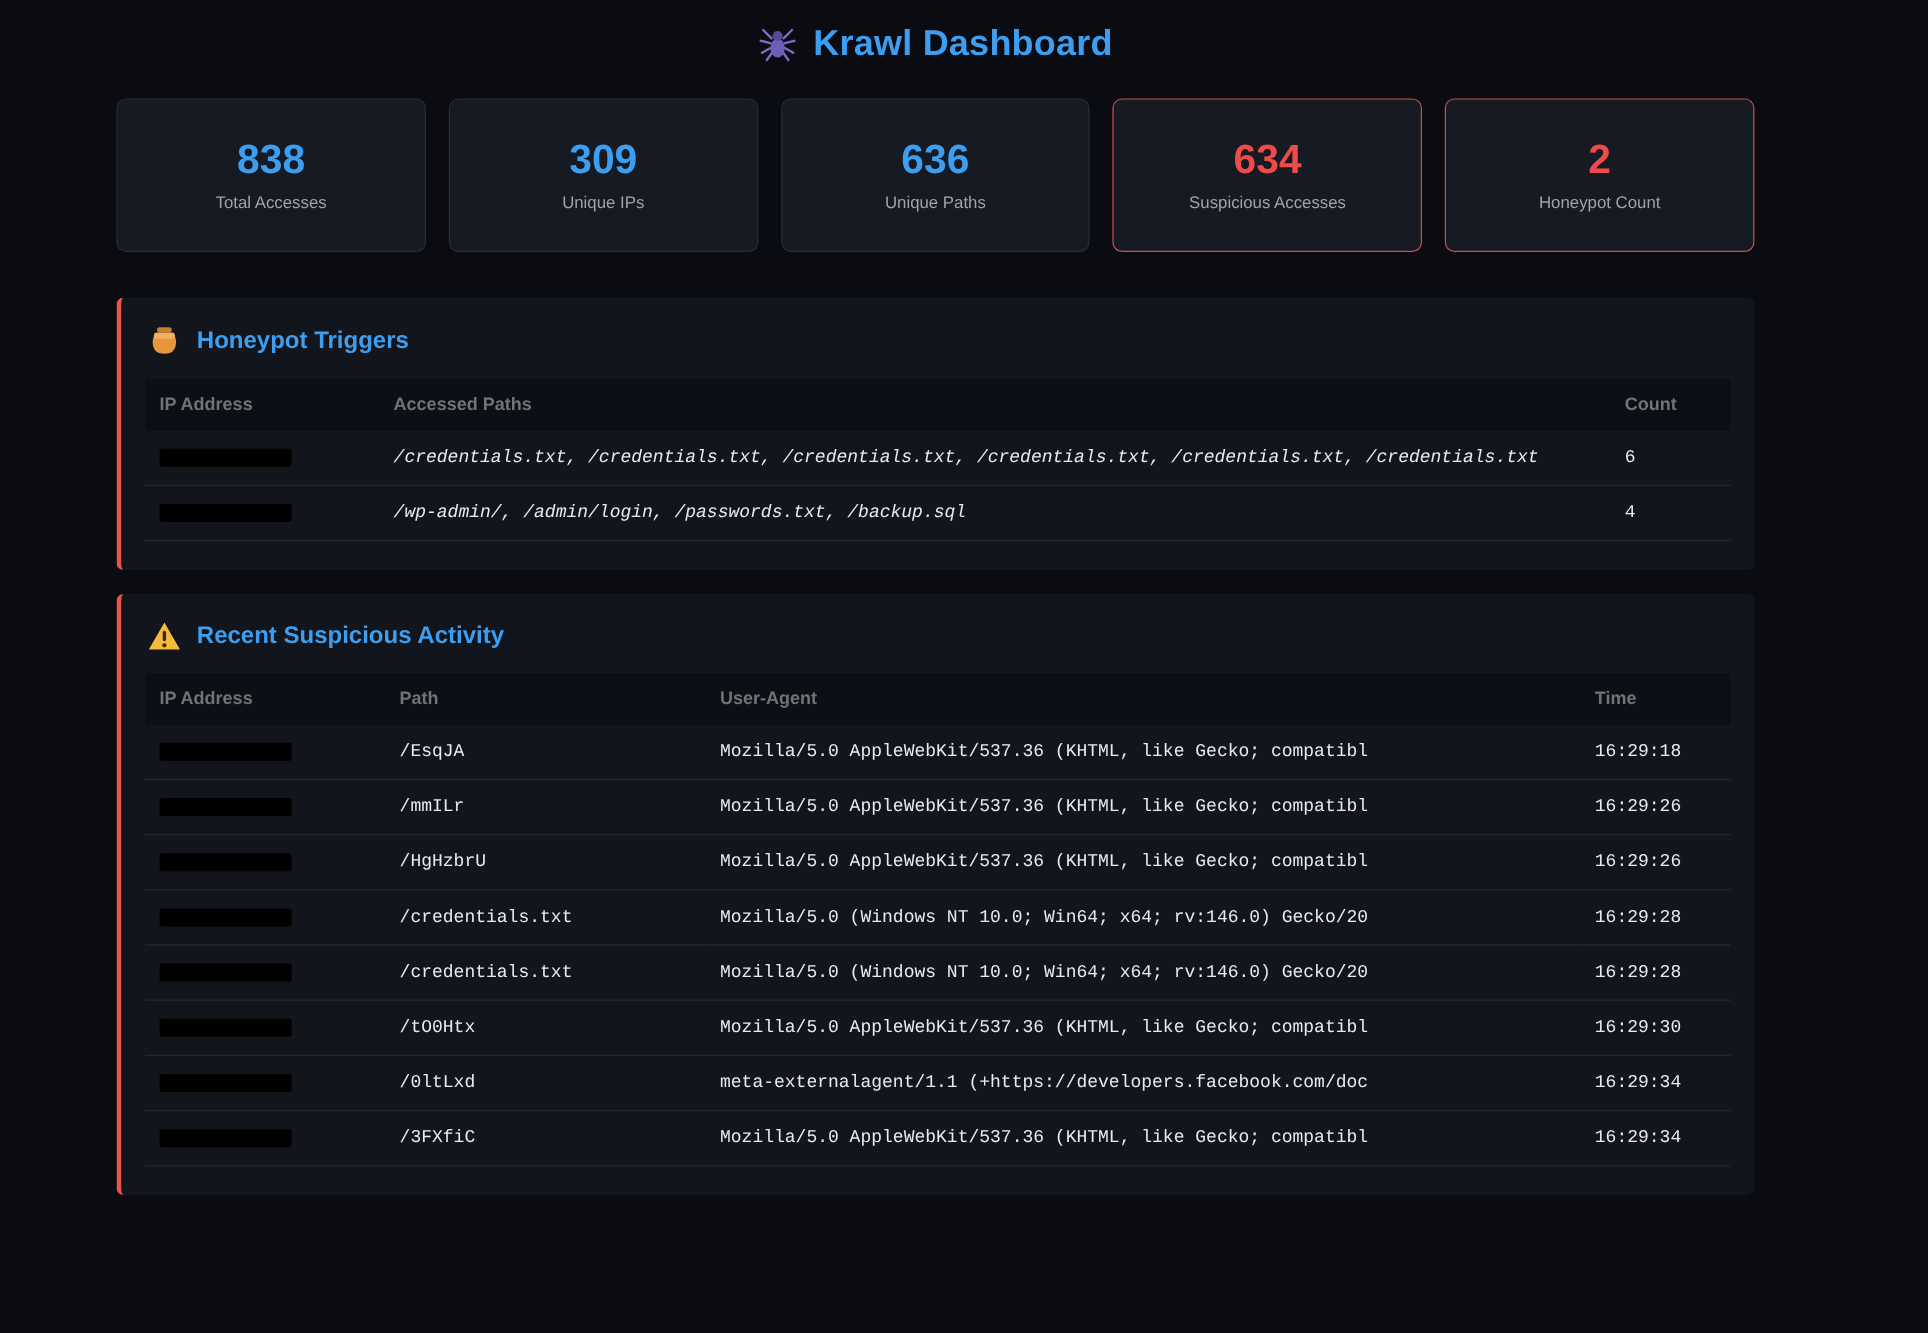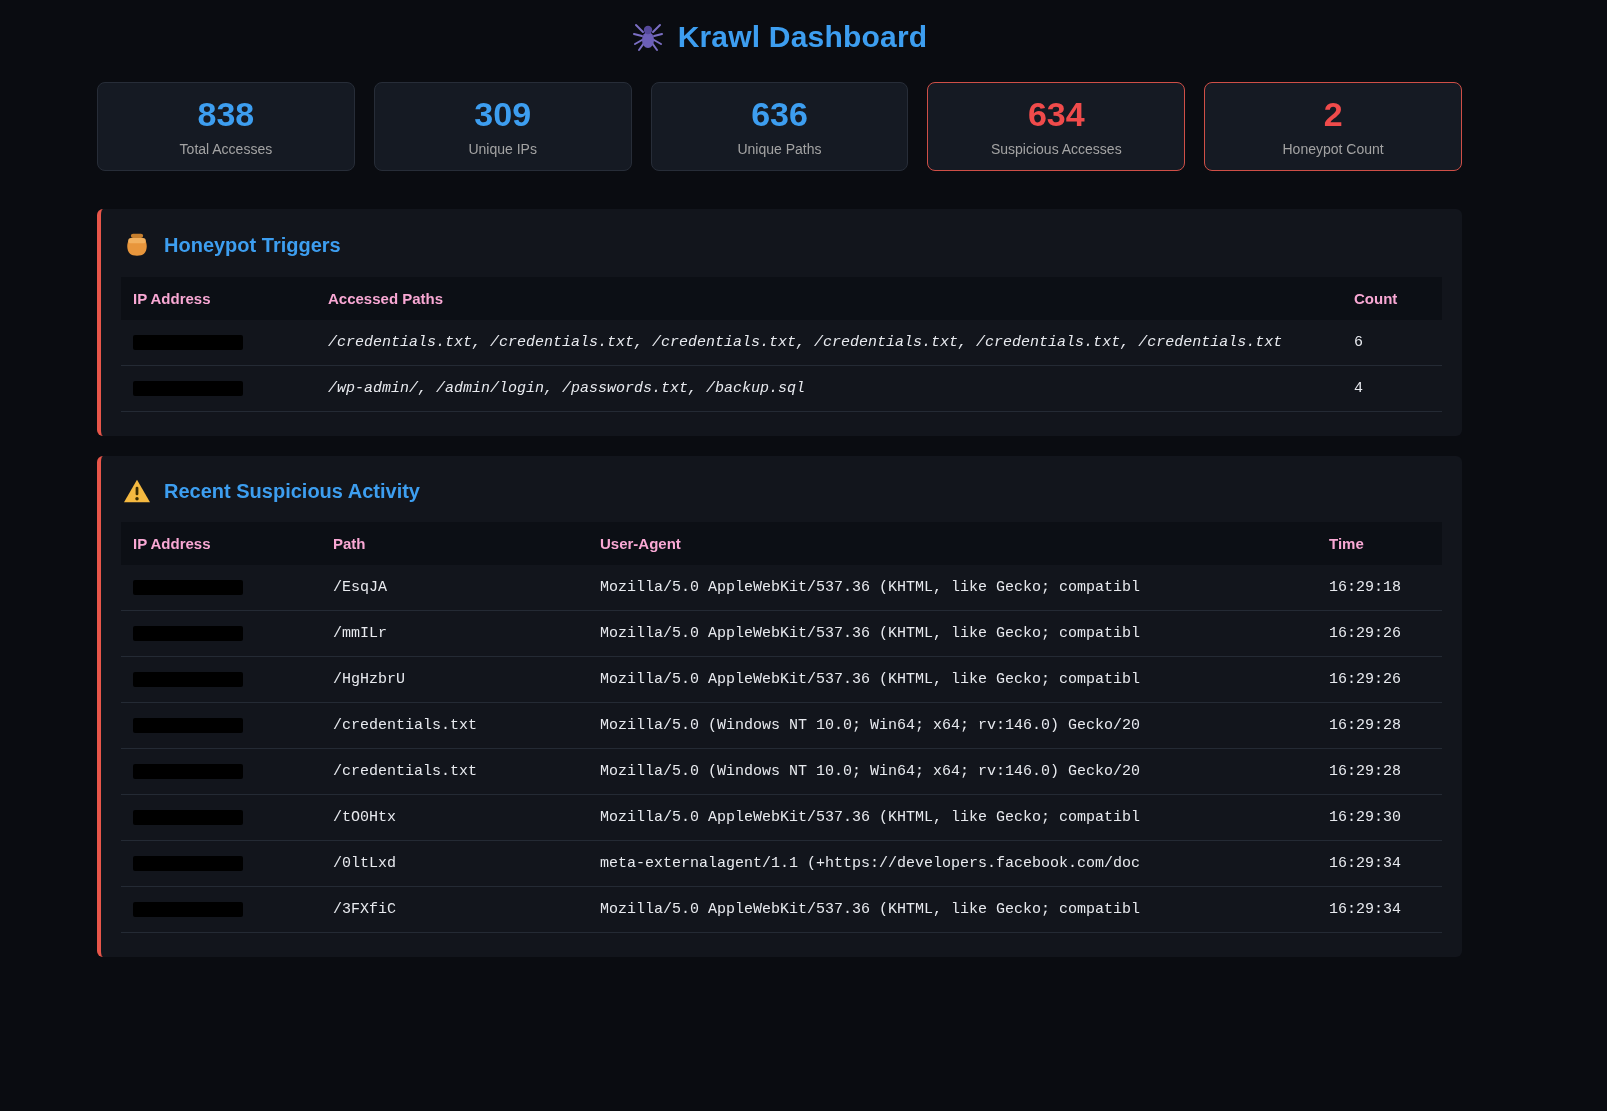--- a/index.html
+++ b/index.html
@@ -15,21 +15,21 @@
   .titlebar {
     display: flex; justify-content: center; align-items: center;
     gap: 14px; padding: 20px 0 28px;
   }
   .titlebar h1 { color: #3d9ef0; font-size: 30px; font-weight: 700; letter-spacing: .2px; }
   .icon-wrap { display: inline-flex; align-items: center; }
 
   
   .stats-row { display: flex; gap: 19px; }
   .stat-card {
-    flex: 1; height: 89px;
+    flex: 1; height: 128px;
     background: #151a23;
     border: 1px solid #272d38;
     border-radius: 8px;
     display: flex; flex-direction: column; justify-content: center; align-items: center;
     gap: 10px;
   }
   .stat-card.alert { border-color: #cf4f47; }
   .stat-value { font-size: 34px; font-weight: 700; color: #3d9ef0; line-height: 1; }
   .stat-card.alert .stat-value { color: #f04b4b; }
   .stat-label { font-size: 14px; color: #a3a3a3; }
@@ -43,21 +43,21 @@
   }
   .panel-honeypot { margin-top: 38px; }
   .panel-suspicious { margin-top: 20px; }
   .panel-title { display: flex; align-items: center; gap: 13px; margin-bottom: 18px; padding-left: 2px; }
   .panel-title h2 { color: #3d9ef0; font-size: 20px; font-weight: 700; }
 
   
   table { width: 100%; border-collapse: collapse; table-layout: fixed; }
   thead tr { background: #0c0f15; }
   th {
-    text-align: left; color: #f9a8d4;
+    text-align: left; color: #737373;
     font-size: 15px; font-weight: 700;
     padding: 13px 12px;
   }
   td {
     font-size: 15px; color: #e8eaef;
     padding: 14px 12px;
     border-bottom: 1px solid #242a34;
     white-space: nowrap; overflow: hidden; font-family: Liberation Mono, monospace;
   }
   td.paths { font-style: italic; }

